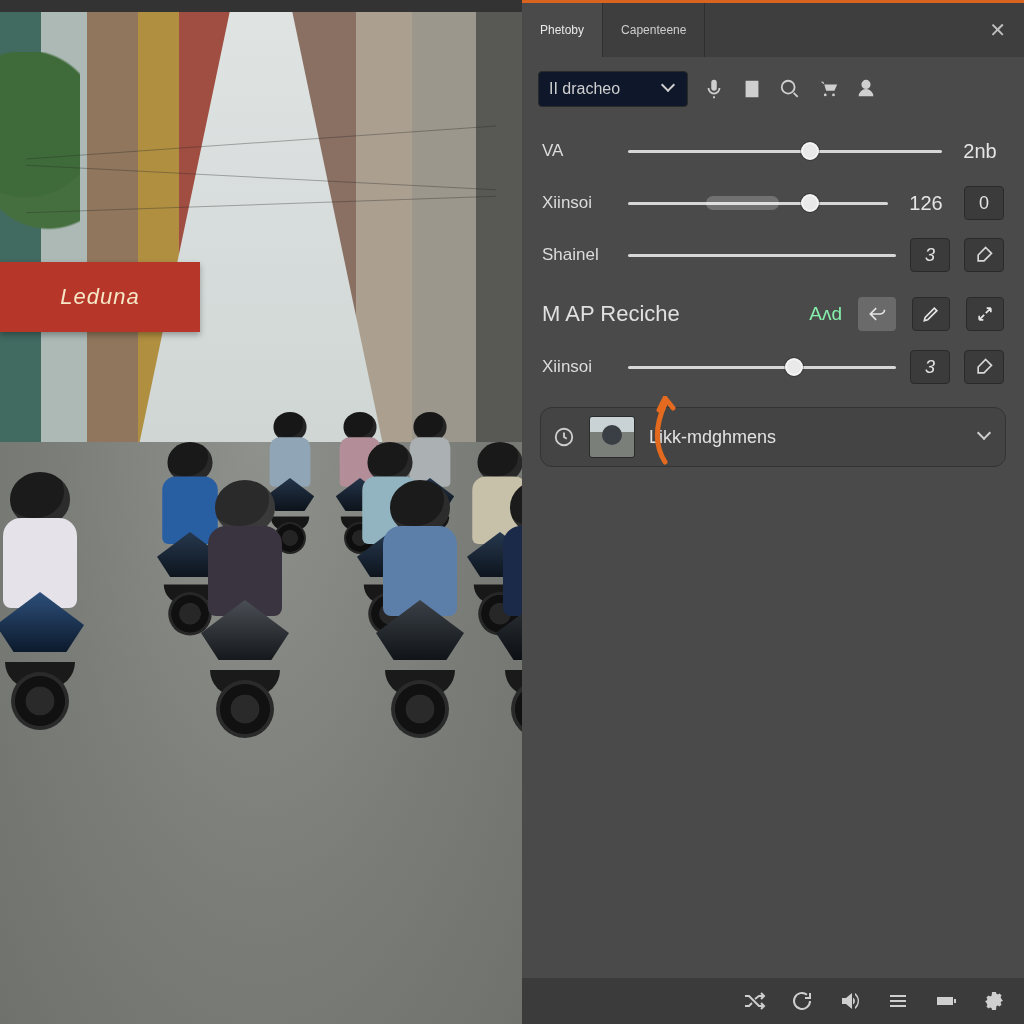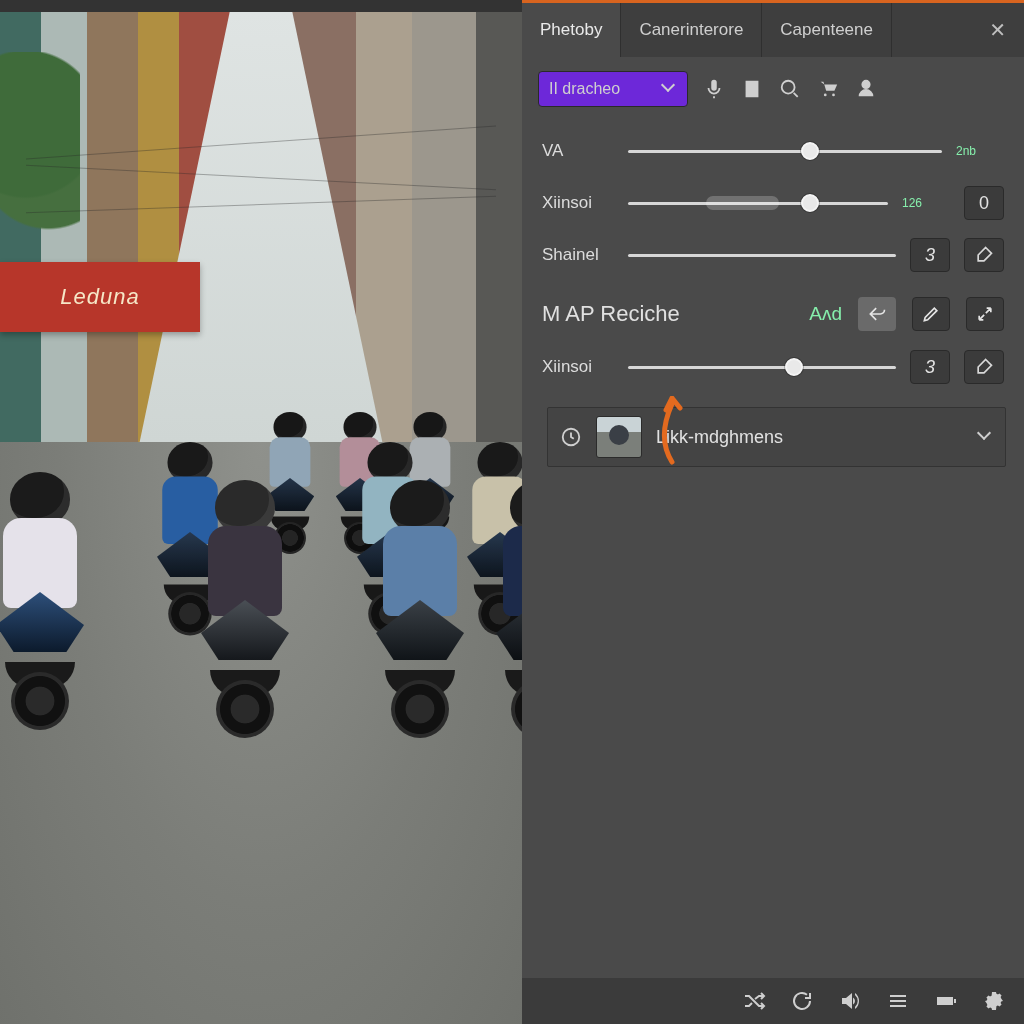--- a/index.html
+++ b/index.html
@@ -56,29 +56,29 @@
   .rider.md{ transform:scale(.75); transform-origin:center top; filter:brightness(.92);}
   .rider.lg{ transform:scale(1); }
 
   
   .panel {
     flex:1; background:#4a4a4a; color:#d8d8d8; display:flex; flex-direction:column;
     border-top:3px solid #d8641f; position:relative;
   }
   .tabs { display:flex; height:54px; background:#3e3e3e; align-items:stretch; }
   .tab {
-    padding:0 18px; display:flex; align-items:center; font-size:17px; color:#cfcfcf;
+    padding:0 18px; display:flex; align-items:center; font-size:12px; color:#cfcfcf;
     border-right:1px solid #2f2f2f; cursor:pointer; user-select:none;
   }
   .tab.active { background:#4a4a4a; color:#e9e9e9; }
   .tab.close { margin-left:auto; border:none; font-size:20px; color:#bfbfbf; }
 
   .toolbar { display:flex; align-items:center; gap:14px; padding:14px 16px; }
   .dropdown {
-    display:flex; align-items:center; gap:10px; background:#6d28d9; border:1px solid #2a2a2a;
+    display:flex; align-items:center; gap:10px; background:#0f172a; border:1px solid #2a2a2a;
     border-radius:4px; padding:8px 10px; min-width:150px; cursor:pointer;
   }
   .dropdown .dd-label{ color:#cfcfcf; font-size:16px; }
   .chev { width:14px;height:14px; }
   .chev::before{content:"";display:block;width:8px;height:8px;border-right:2px solid #cfcfcf;border-bottom:2px solid #cfcfcf;transform:rotate(45deg);margin-top:-2px;}
   .ticon { width:24px;height:24px; color:#cfcfcf; display:flex;align-items:center;justify-content:center; cursor:pointer; }
   .ticon svg{width:22px;height:22px;fill:#cfcfcf;}
 
   .controls { padding: 4px 20px 0 20px; }
   .row { display:flex; align-items:center; height:52px; gap:14px; }
@@ -86,21 +86,21 @@
   .slider {
     flex:1; height:24px; position:relative; display:flex; align-items:center;
   }
   .track { position:absolute; left:0; right:0; height:3px; background:#d7d7d7; border-radius:2px;}
   .track.dim{ background:#8a8a8a;}
   .thumb {
     position:absolute; width:18px;height:18px;border-radius:50%;background:#e9e9e9;border:2px solid #f4f4f4;
     box-shadow:0 0 0 1px rgba(0,0,0,.25); top:50%; transform:translate(-50%,-50%);
   }
   .glow { position:absolute; height:14px; border-radius:7px; background:rgba(255,255,255,.22); top:50%; transform:translateY(-50%);}
-  .val { width:48px; text-align:left; font-size:12px; color:#86efac; }
+  .val { width:48px; text-align:center; font-size:20px; color:#e5e5e5; }
   .numbox {
     width:40px; height:34px; background:#3b3b3b; border:1px solid #2a2a2a; border-radius:4px;
     display:flex; align-items:center; justify-content:center; color:#e3e3e3; font-size:18px; font-style:italic;
   }
   .iconbtn{
     width:40px;height:34px;background:#3b3b3b;border:1px solid #2a2a2a;border-radius:4px;
     display:flex;align-items:center;justify-content:center;cursor:pointer;
   }
   .iconbtn svg{width:20px;height:20px;stroke:#d8d8d8;fill:none;stroke-width:2;}
 
@@ -109,21 +109,21 @@
   .subhdr .sp{flex:1;}
   .tinylabel{ font-size:19px; color:#86efac;}
   .squarebtn{
     width:38px;height:34px;border-radius:4px;display:flex;align-items:center;justify-content:center;cursor:pointer;
   }
   .squarebtn.light{ background:#6a6a6a;}
   .squarebtn.dark{ background:#3b3b3b; border:1px solid #2a2a2a;}
   .squarebtn svg{width:20px;height:20px;stroke:#e5e5e5;fill:none;stroke-width:2;}
 
   .layerrow{
-    margin:14px 18px 0 25px; background:#444; border:1px solid #333; border-radius:2px;
+    margin:14px 18px 0 18px; background:#444; border:1px solid #333; border-radius:12px;
     display:flex; align-items:center; gap:14px; padding:8px 12px; position:relative;
   }
   .clockicon{width:22px;height:22px;}
   .clockicon svg{width:22px;height:22px;stroke:#cfcfcf;fill:none;stroke-width:2;}
   .thumbimg{
     width:46px;height:42px;border-radius:3px;background:
       linear-gradient(#c9d3d6 0 38%, #7b7f7a 38% 100%);
     position:relative; overflow:hidden; border:1px solid #2b2b2b;
   }
   .thumbimg::after{content:"";position:absolute;left:12px;top:8px;width:20px;height:20px;border-radius:50%;background:#3a3f46;}
@@ -253,23 +253,20 @@
     </div>
   </div>
 
   <div class="panel">
 
     <div class="tabs">
       <div class="tab active">
           <span>Phetoby</span>
         </div>
       <div class="tab">
-          <span>Canerinterore</span>
-        </div>
-      <div class="tab">
           <span>Capenteene</span>
         </div>
       <div class="tab close">
           <span>✕</span>
         </div>
     </div>
 
     <div class="toolbar">
       <div class="dropdown">
         <span class="dd-label">II dracheo</span>

